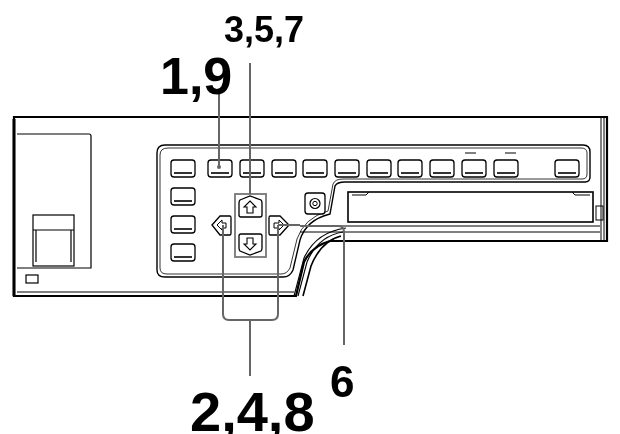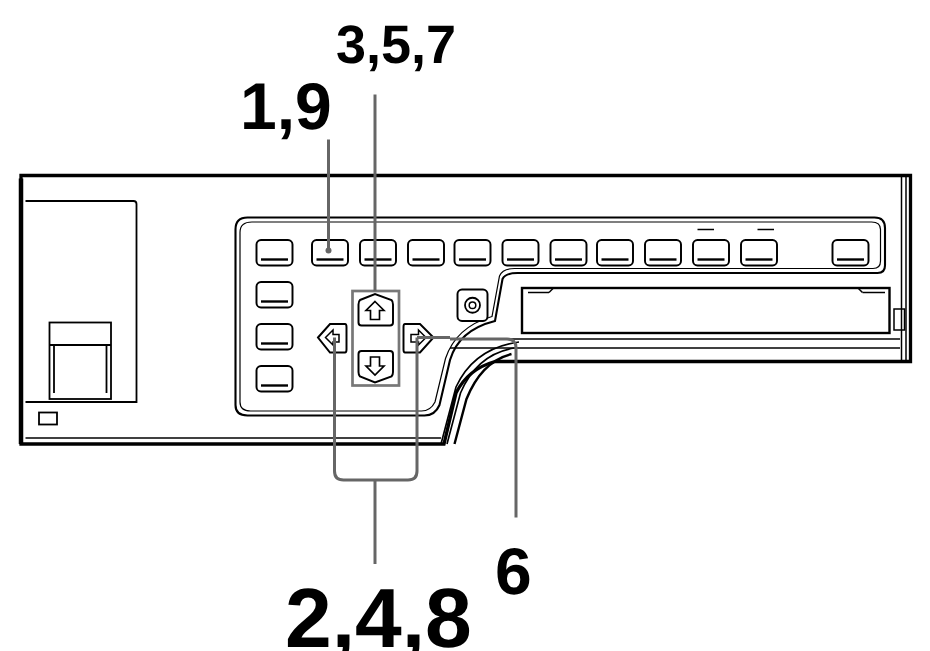--- a/index.html
+++ b/index.html
@@ -1,19 +1,19 @@
 <!DOCTYPE html>
 <html><head>
 <meta charset="utf-8">
 <style>
   html, body { margin:0; padding:0; background:#ffffff; }
   body { width:620px; height:434px; position:relative; overflow:hidden; font-family:"Liberation Sans", sans-serif; }
   #diagram { position:absolute; left:0; top:0; width:620px; height:434px; }
   .callout { position:absolute; font-family:"Liberation Sans", sans-serif; font-weight:bold; color:#000; line-height:1; }
-  #lbl-19 { left:160px; top:50px; font-size:44px; }
+  #lbl-19 { left:160px; top:50px; font-size:52px; }
   #lbl-357 { left:224px; top:12px; font-size:36px; }
   #lbl-248 { left:190px; top:384px; font-size:56px; }
   #lbl-6 { left:330px; top:360px; font-size:44px; }
 </style>
 </head>
 <body>
 
 <svg id="diagram" width="620" height="434" viewBox="0 0 620 434" xmlns="http://www.w3.org/2000/svg">
 
   <g fill="none" stroke="#000" stroke-width="2">

